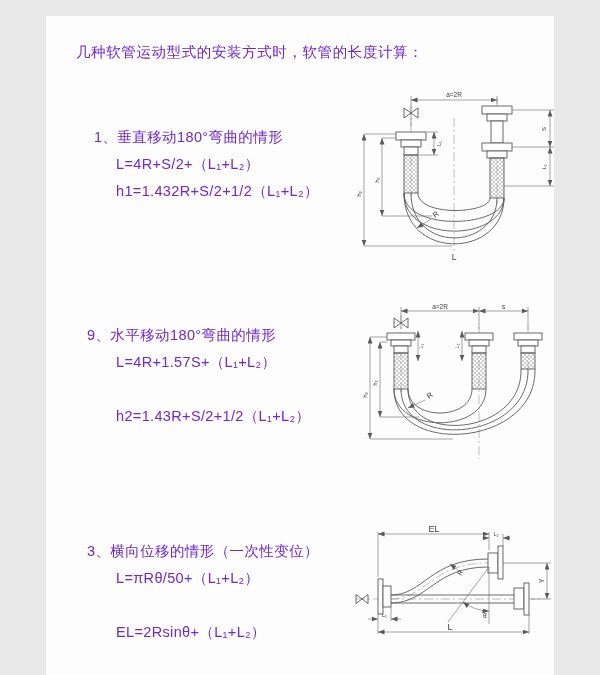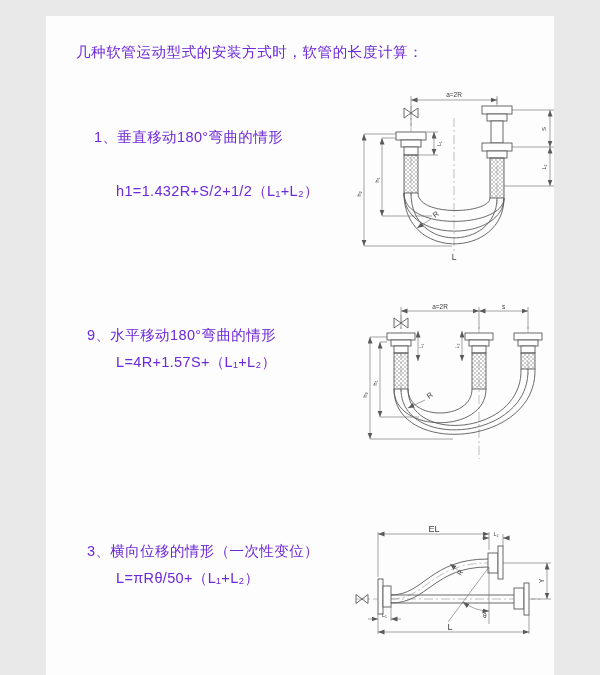--- a/index.html
+++ b/index.html
@@ -22,20 +22,21 @@
   .br  { stroke:#5a5a5a; stroke-width:0.9; }               
 </style>
 </head>
 <body>
 
 <div class="page">
 
   <div class="abs title" style="left:30px;top:27px">几种软管运动型式的安装方式时，软管的长度计算：</div>
 
   <div class="abs heading" style="left:48px;top:112px">1、垂直移动180°弯曲的情形</div>
+  <div class="abs formula" style="left:70px;top:139px">L=4R+S/2+（L₁+L₂）</div>
   <div class="abs formula" style="left:70px;top:166px">h1=1.432R+S/2+1/2（L₁+L₂）</div>
 
   <svg style="left:308px;top:70px" width="222" height="192" viewBox="0 0 222 192">
     <defs>
       <marker id="ar1" markerWidth="8" markerHeight="6" refX="6.5" refY="2.5" orient="auto-start-reverse" markerUnits="userSpaceOnUse">
         <path d="M0,0 L6.5,2.5 L0,5 Z" fill="#5a5a5a"></path>
       </marker>
       <pattern id="hb1" width="4" height="4" patternUnits="userSpaceOnUse">
         <path d="M0,4 L4,0 M0,0 L4,4" stroke="#9a9a9a" stroke-width="0.5"></path>
       </pattern>
@@ -112,20 +113,21 @@
     <g>
       <line class="dim" x1="77" y1="133" x2="63" y2="142" marker-end="url(#ar1)"></line>
       <text x="81" y="132" font-size="7.5" transform="rotate(-35 81 132)">R</text>
     </g>
 
     <text x="100" y="174" font-size="8.5" text-anchor="middle" fill="#2a2a2a">L</text>
   </svg>
 
   <div class="abs heading" style="left:41px;top:310px">9、水平移动180°弯曲的情形</div>
   <div class="abs formula" style="left:70px;top:337px">L=4R+1.57S+（L₁+L₂）</div>
+  <div class="abs formula" style="left:70px;top:391px">h2=1.43R+S/2+1/2（L₁+L₂）</div>
 
   <svg style="left:315px;top:283px" width="215" height="172" viewBox="0 0 215 172">
     <defs>
       <marker id="ar2" markerWidth="8" markerHeight="6" refX="6.5" refY="2.5" orient="auto-start-reverse" markerUnits="userSpaceOnUse">
         <path d="M0,0 L6.5,2.5 L0,5 Z" fill="#5a5a5a"></path>
       </marker>
       <pattern id="hb2" width="4" height="4" patternUnits="userSpaceOnUse">
         <path d="M0,4 L4,0 M0,0 L4,4" stroke="#9a9a9a" stroke-width="0.5"></path>
       </pattern>
     </defs>
@@ -194,20 +196,21 @@
     </g>
 
     <g>
       <line class="dim" x1="64" y1="101" x2="47" y2="109" marker-end="url(#ar2)"></line>
       <text x="68" y="100" font-size="7.5" transform="rotate(-35 68 100)">R</text>
     </g>
   </svg>
 
   <div class="abs heading" style="left:41px;top:526px">3、横向位移的情形（一次性变位）</div>
   <div class="abs formula" style="left:70px;top:553px">L=πRθ/50+（L₁+L₂）</div>
+  <div class="abs formula" style="left:70px;top:607px">EL=2Rsinθ+（L₁+L₂）</div>
 
   <svg style="left:296px;top:506px" width="232" height="128" viewBox="0 0 232 128">
     <defs>
       <marker id="ar3" markerWidth="8" markerHeight="6" refX="6.5" refY="2.5" orient="auto-start-reverse" markerUnits="userSpaceOnUse">
         <path d="M0,0 L6.5,2.5 L0,5 Z" fill="#5a5a5a"></path>
       </marker>
     </defs>
 
     <g>
       <path class="cl" d="M14,77 H200"></path>

